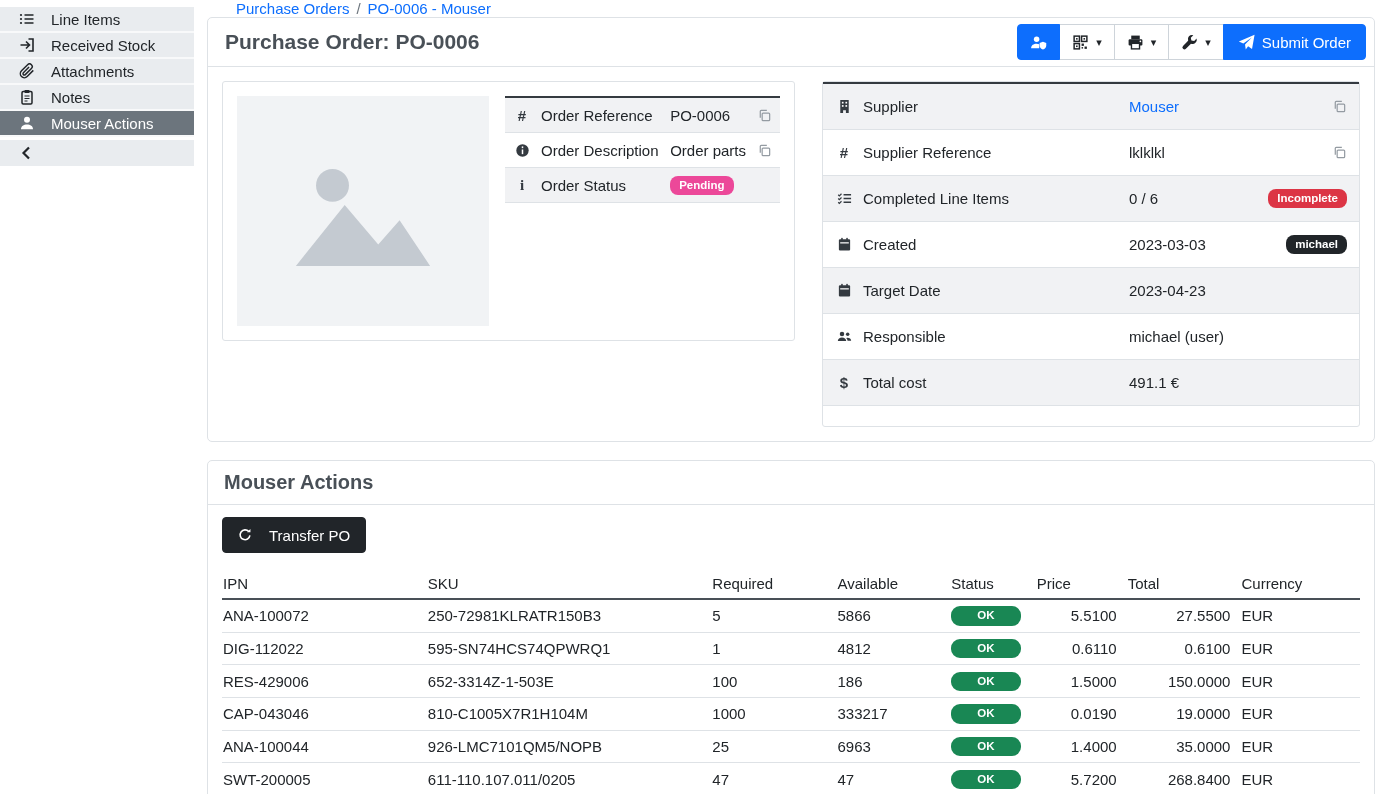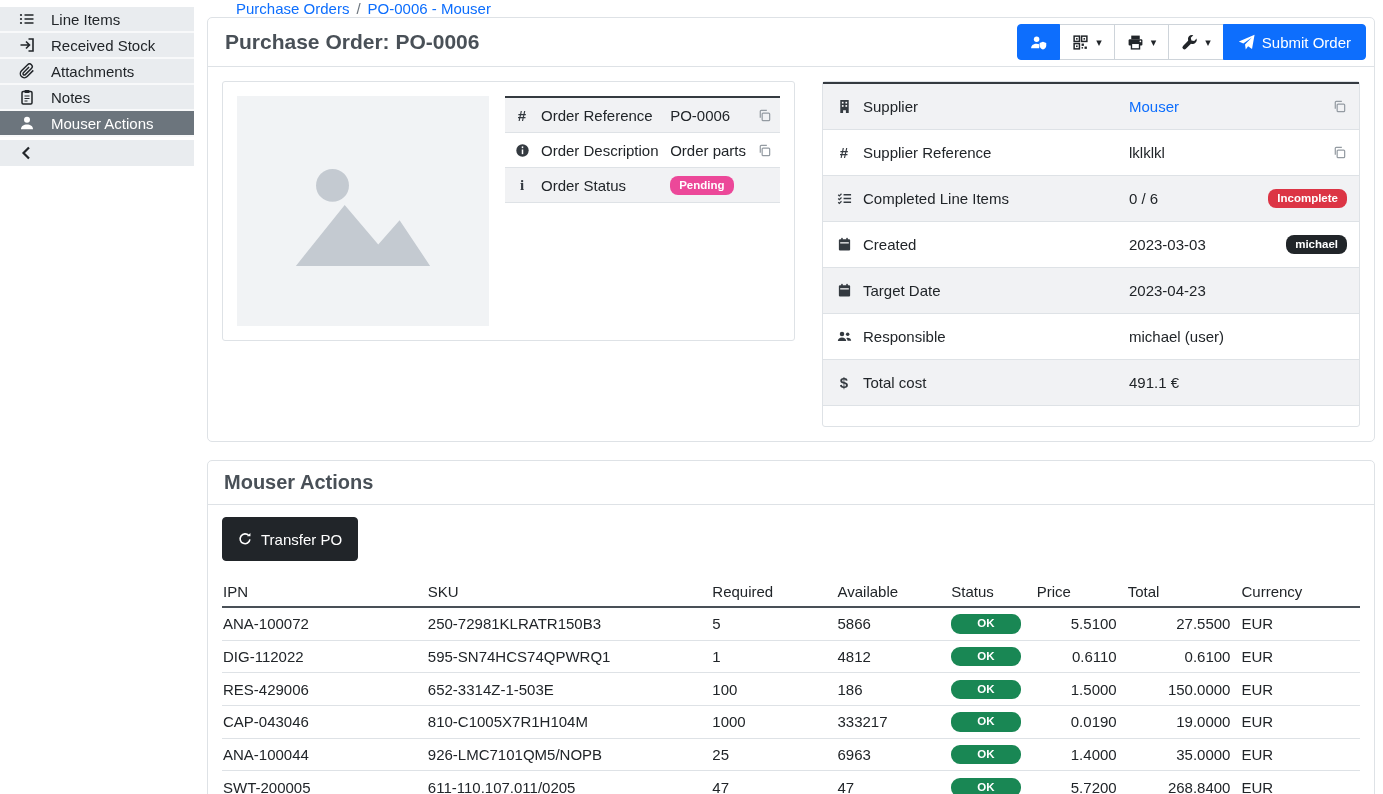--- a/index.html
+++ b/index.html
@@ -59,21 +59,21 @@
   .glyph{font-weight:700;font-style:normal}
 
   .badge{display:inline-block;padding:3px 9px;border-radius:8px;font-size:11.5px;font-weight:700;color:#fff;line-height:1.15;vertical-align:middle}
   .badge.ok{background:#198754;border-radius:9px;padding:3px 26px}
 
   
   .panel{margin-top:18px}
   .panel-title-row{padding:10px 16px;border-bottom:1px solid #dee2e6;min-height:44px;display:flex;align-items:center}
   h2{font-size:20px;font-weight:600;color:#495057}
   .panel-body{padding:12px 14px 0}
-  .transfer-btn{display:inline-flex;align-items:center;gap:9px;background:#212529;color:#fff;border:1px solid #212529;border-radius:4px;padding:0 15px;height:44px;font-size:15px;cursor:pointer}
+  .transfer-btn{display:inline-flex;align-items:center;gap:17px;background:#212529;color:#fff;border:1px solid #212529;border-radius:4px;padding:0 15px;height:36px;font-size:15px;cursor:pointer}
   .transfer-btn .bicon{font-size:14px}
   .alert{margin-top:12px;background:#d1ecf1;color:#0c5460;border-radius:5px;padding:13px 16px;min-height:44px}
 
   .line-table{width:100%;border-collapse:collapse;margin-top:16px;font-size:15px;table-layout:fixed}
   .line-table th{font-weight:400;text-align:left;padding:6px 10px 6px 1px;border-bottom:2px solid #495057}
   .line-table td{padding:6px 10px 6px 1px;border-bottom:1px solid #dee2e6;overflow:hidden;white-space:nowrap}
   .line-table tbody tr:last-child td{border-bottom:2px solid #495057}
   .line-table tfoot td{border-bottom:2px solid #495057;padding:8px 10px 8px 1px}
   .line-table tfoot td:first-child{padding-left:12px}
   .num{text-align:right}

